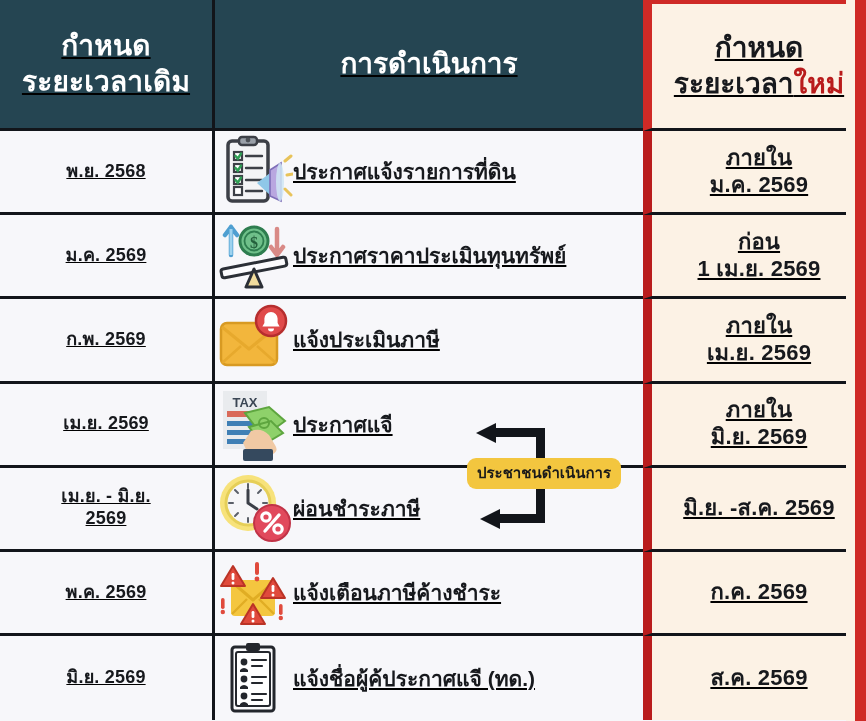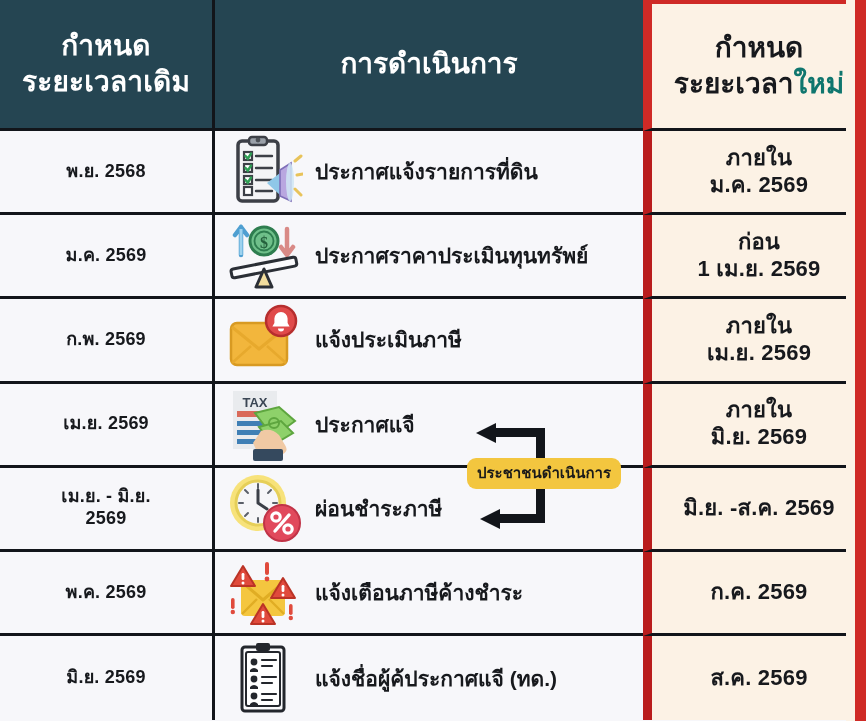--- a/index.html
+++ b/index.html
@@ -19,20 +19,21 @@
     background: #f7f7fa;
   }
 
   
   .tbl {
     position: absolute;
     inset: 0;
     display: grid;
     grid-template-columns: 215px 428px 223px;
     grid-template-rows: 131px repeat(7, 84.2px);
+    text-decoration: underline;
   }
 
   .cell {
     position: relative;
     display: flex;
     align-items: center;
     justify-content: center;
     text-align: center;
     border-bottom: 3px solid #12151a;
     padding: 2px 6px;
@@ -49,22 +50,22 @@
     letter-spacing: .2px;
   }
 
   
   .c2 {
     background: #f7f7fa;
     justify-content: flex-start;
     color: #17191d;
     font-size: 21px;
     font-weight: 700;
-    gap: 12px;
-    padding-left: 10px;
+    gap: 0;
+    padding-left: 0;
     overflow: hidden;
   }
 
   
   .c3 {
     background: #fcf2e5;
     color: #17191d;
     font-size: 22px;
     font-weight: 700;
     line-height: 1.22;
@@ -85,21 +86,21 @@
 
   .hdr-new {
     background: #fcf2e5;
     color: #17191d;
     border-left: 9px solid #cf2a26;
     border-top: 4px solid #cf2a26;
     font-size: 28px;
     font-weight: 700;
     line-height: 1.3;
   }
-  .hl-red { color: #0f766e; }
+  .hl-red { color: #b91c1c; }
 
   
   .red-rail {
     position: absolute;
     top: 0;
     right: 0;
     width: 11px;
     height: 721px;
     background: #cf2a26;
     z-index: 6;

